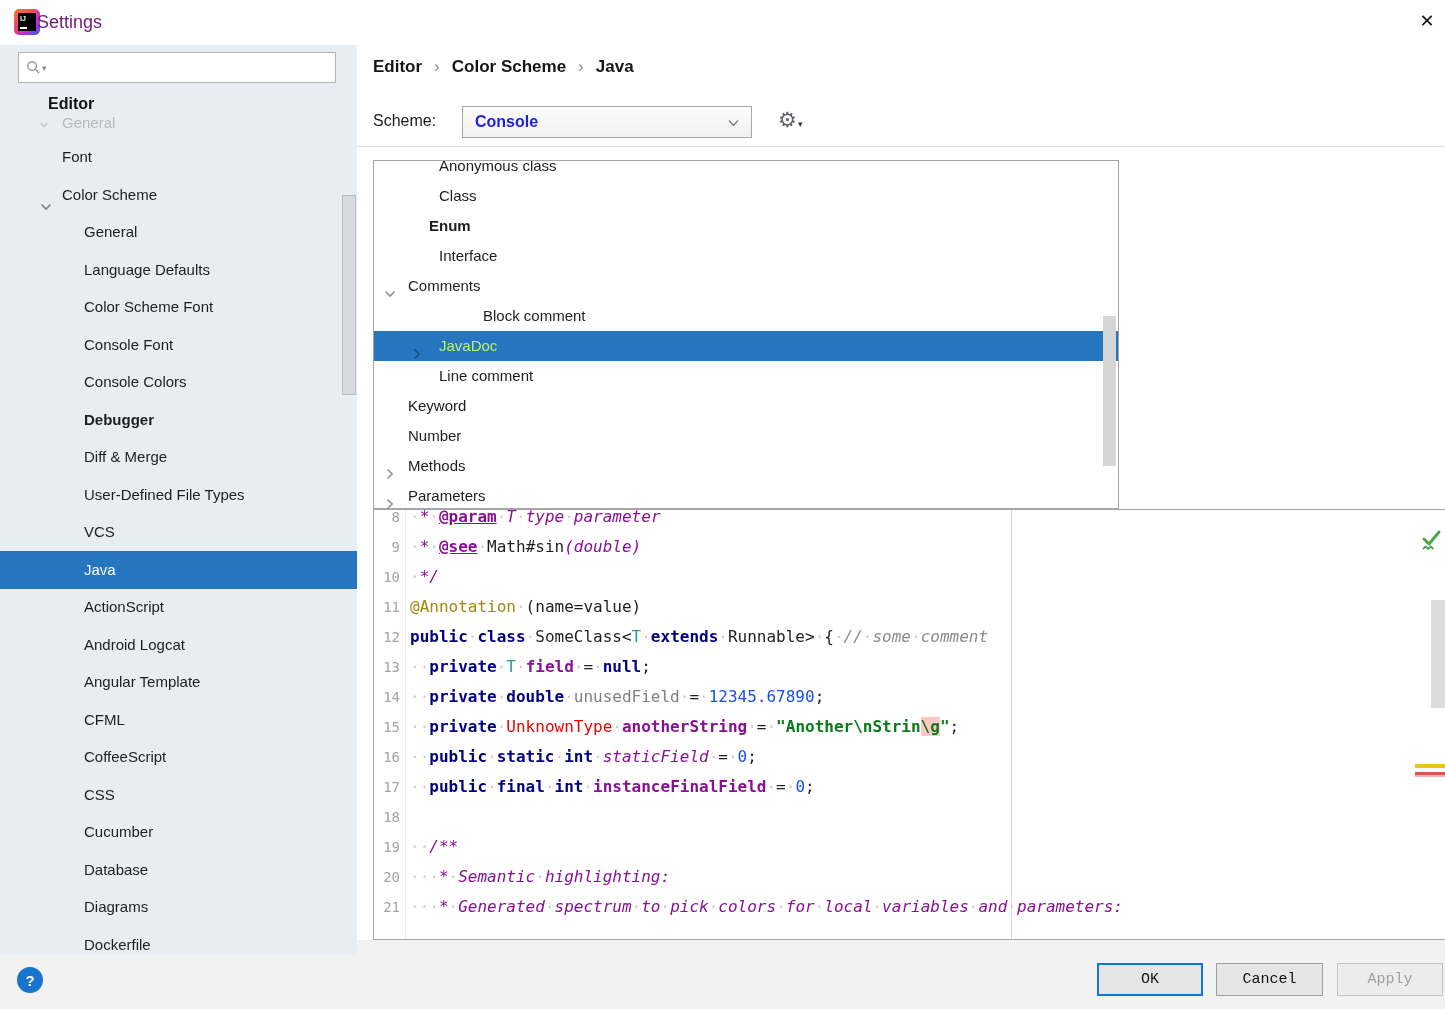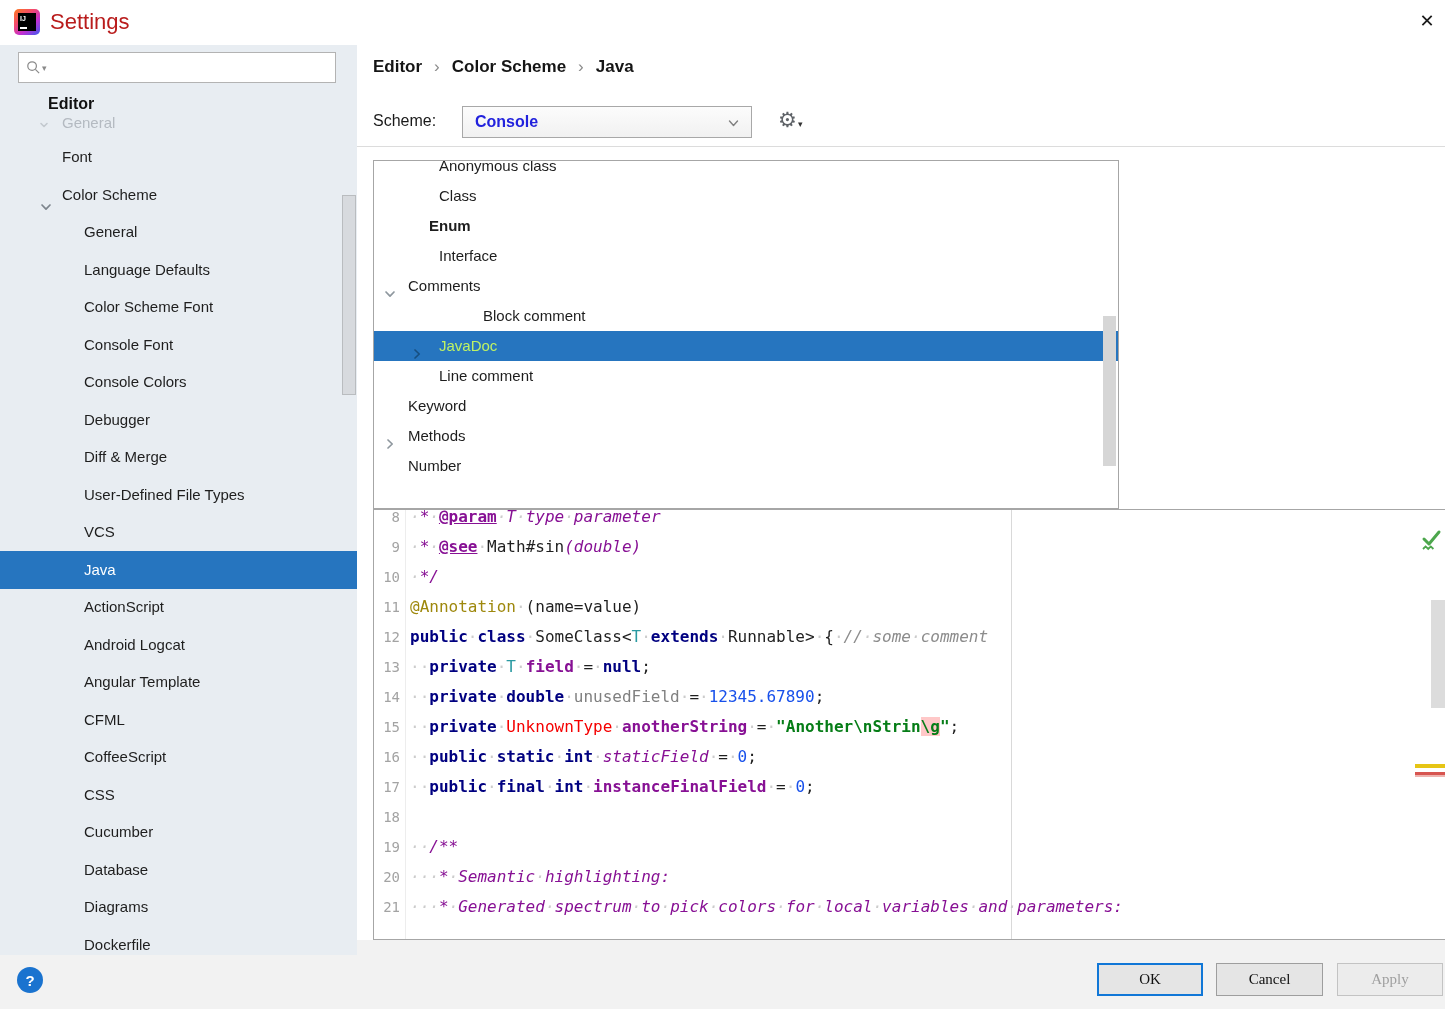--- a/index.html
+++ b/index.html
@@ -8,21 +8,21 @@
        font-family:"Liberation Sans",sans-serif;color:#1f1f1f}
 
   
   .titlebar{position:absolute;left:0;top:0;width:1445px;height:45px;background:#fff}
   .logo{position:absolute;left:14px;top:9px;width:26px;height:26px;border-radius:5px;
         background:linear-gradient(140deg,#fc7a1e 0%,#f44a6b 35%,#cузнать 0%,#c12fd3 65%,#3a5bf0 100%);
         background:linear-gradient(140deg,#fc7a1e 0%,#f44a6b 35%,#c12fd3 65%,#3a5bf0 100%)}
   .logo-inner{position:absolute;left:4px;top:4px;width:18px;height:18px;background:#000;color:#fff;
         font-size:7px;font-weight:bold;line-height:8px;padding:2px 0 0 2px}
   .logo-inner i{position:absolute;left:2px;bottom:2.5px;width:7px;height:2px;background:#fff}
-  .app-title{position:absolute;left:50px;top:10px;font-size:22px;line-height:24px;color:#b91c1c}
+  .app-title{position:absolute;left:37px;top:10px;font-size:18px;line-height:24px;color:#701a75}
   .close-btn{position:absolute;left:1410px;top:4px;width:34px;height:34px;display:flex;
         align-items:center;justify-content:center;font-size:18px;color:#1a1a1a;cursor:default}
 
   
   .sidebar{position:absolute;left:0;top:45px;width:357px;height:910px;background:#e8edf2;overflow:hidden}
   .search-box{position:absolute;left:18px;top:7px;width:318px;height:31px;background:#fff;
         border:1px solid #b3b3b3;display:flex;align-items:center;padding-left:7px}
   .search-caret{font-size:9px;color:#8a8a8a;margin-left:1px}
   .search-input{border:none;outline:none;flex:1;height:25px;font-size:14px;margin-left:6px;
         font-family:"Liberation Sans",sans-serif}
@@ -76,21 +76,21 @@
   .mark-y{position:absolute;left:1041px;top:254px;width:31px;height:4px;background:#e6c515}
   .mark-r{position:absolute;left:1041px;top:262px;width:31px;height:3px;background:#d75550}
   .mark-r2{position:absolute;left:1041px;top:265px;width:31px;height:2px;background:#efb3af}
 
   
   .footer-right{position:absolute;left:357px;top:940px;width:1088px;height:69px;background:#f2f2f2}
   .footer-left{position:absolute;left:0;top:955px;width:357px;height:54px;background:#f2f2f2}
   .help-btn{position:absolute;left:17px;top:967px;width:26px;height:26px;border-radius:50%;
         background:#1a73cf;color:#fff;font-weight:bold;font-size:15px;display:flex;
         align-items:center;justify-content:center}
-  .btn{position:absolute;top:963px;height:33px;font-size:15px;font-family:Liberation Serif, serif;
+  .btn{position:absolute;top:963px;height:33px;font-size:15px;font-family:Liberation Mono, monospace;
         background:#e5e5e5;border:1px solid #9e9e9e;color:#111}
   .btn.ok{left:1097px;width:106px;border:2px solid #1177d7}
   .btn.cancel{left:1216px;width:107px}
   .btn.apply{left:1337px;width:106px;border:1px solid #c3c3c3;background:#ececec;color:#9f9f9f}
 </style>
 </head>
 <body>
 
 <div id="app">
 
@@ -140,21 +140,21 @@
         </div>
         <div class="side-row" style="top: 243px;">
           <span class="lab" style="left: 84px;">Color Scheme Font</span>
         </div>
         <div class="side-row" style="top: 280.5px;">
           <span class="lab" style="left: 84px;">Console Font</span>
         </div>
         <div class="side-row" style="top: 318px;">
           <span class="lab" style="left: 84px;">Console Colors</span>
         </div>
-        <div class="side-row" style="top: 355.5px;">
+        <div class="side-row" style="top: 355.5px; font-weight: bold;">
           <span class="lab" style="left: 84px;">Debugger</span>
         </div>
         <div class="side-row" style="top: 393px;">
           <span class="lab" style="left: 84px;">Diff &amp; Merge</span>
         </div>
         <div class="side-row" style="top: 430.5px;">
           <span class="lab" style="left: 84px;">User-Defined File Types</span>
         </div>
         <div class="side-row" style="top: 468px;">
           <span class="lab" style="left: 84px;">VCS</span>
@@ -248,27 +248,33 @@
             </svg></span>
           <span class="lab" style="left: 65px;">JavaDoc</span>
         </div>
         <div class="list-row">
           <span class="lab" style="left: 65px;">Line comment</span>
         </div>
         <div class="list-row">
           <span class="lab" style="left: 34px;">Keyword</span>
         </div>
         <div class="list-row">
+          <span class="lab" style="left: 34px;">Number</span>
+        </div>
+        <div class="list-row">
           <span class="chv" style="left: 10px;"><svg width="12" height="12" viewBox="0 0 12 12">
               <path d="M4 2 L8.2 6 L4 10" fill="none" stroke="#8e979e" stroke-width="1.7" stroke-linecap="round" stroke-linejoin="round"></path>
             </svg></span>
           <span class="lab" style="left: 34px;">Methods</span>
         </div>
         <div class="list-row">
-          <span class="lab" style="left: 34px;">Number</span>
+          <span class="chv" style="left: 10px;"><svg width="12" height="12" viewBox="0 0 12 12">
+              <path d="M4 2 L8.2 6 L4 10" fill="none" stroke="#8e979e" stroke-width="1.7" stroke-linecap="round" stroke-linejoin="round"></path>
+            </svg></span>
+          <span class="lab" style="left: 34px;">Parameters</span>
         </div>
       </div>
     <div class="list-scroll"></div>
   </div>
 
   <div class="editor">
     <div class="gutter-line"></div>
     <div class="margin-guide"></div>
     <div class="crows" id="code-rows">
         <div class="crow"><span class="lnum">8</span><span class="ccode"><span style="color: rgb(135, 16, 148); font-style: italic;"><span style="color: rgb(204, 204, 204);">·</span>*<span style="color: rgb(204, 204, 204);">·</span></span><span style="color: rgb(135, 16, 148); font-weight: bold; text-decoration: underline;">@param</span><span style="color: rgb(135, 16, 148); font-style: italic;"><span style="color: rgb(204, 204, 204);">·</span>T<span style="color: rgb(204, 204, 204);">·</span>type<span style="color: rgb(204, 204, 204);">·</span>parameter</span></span></div>

